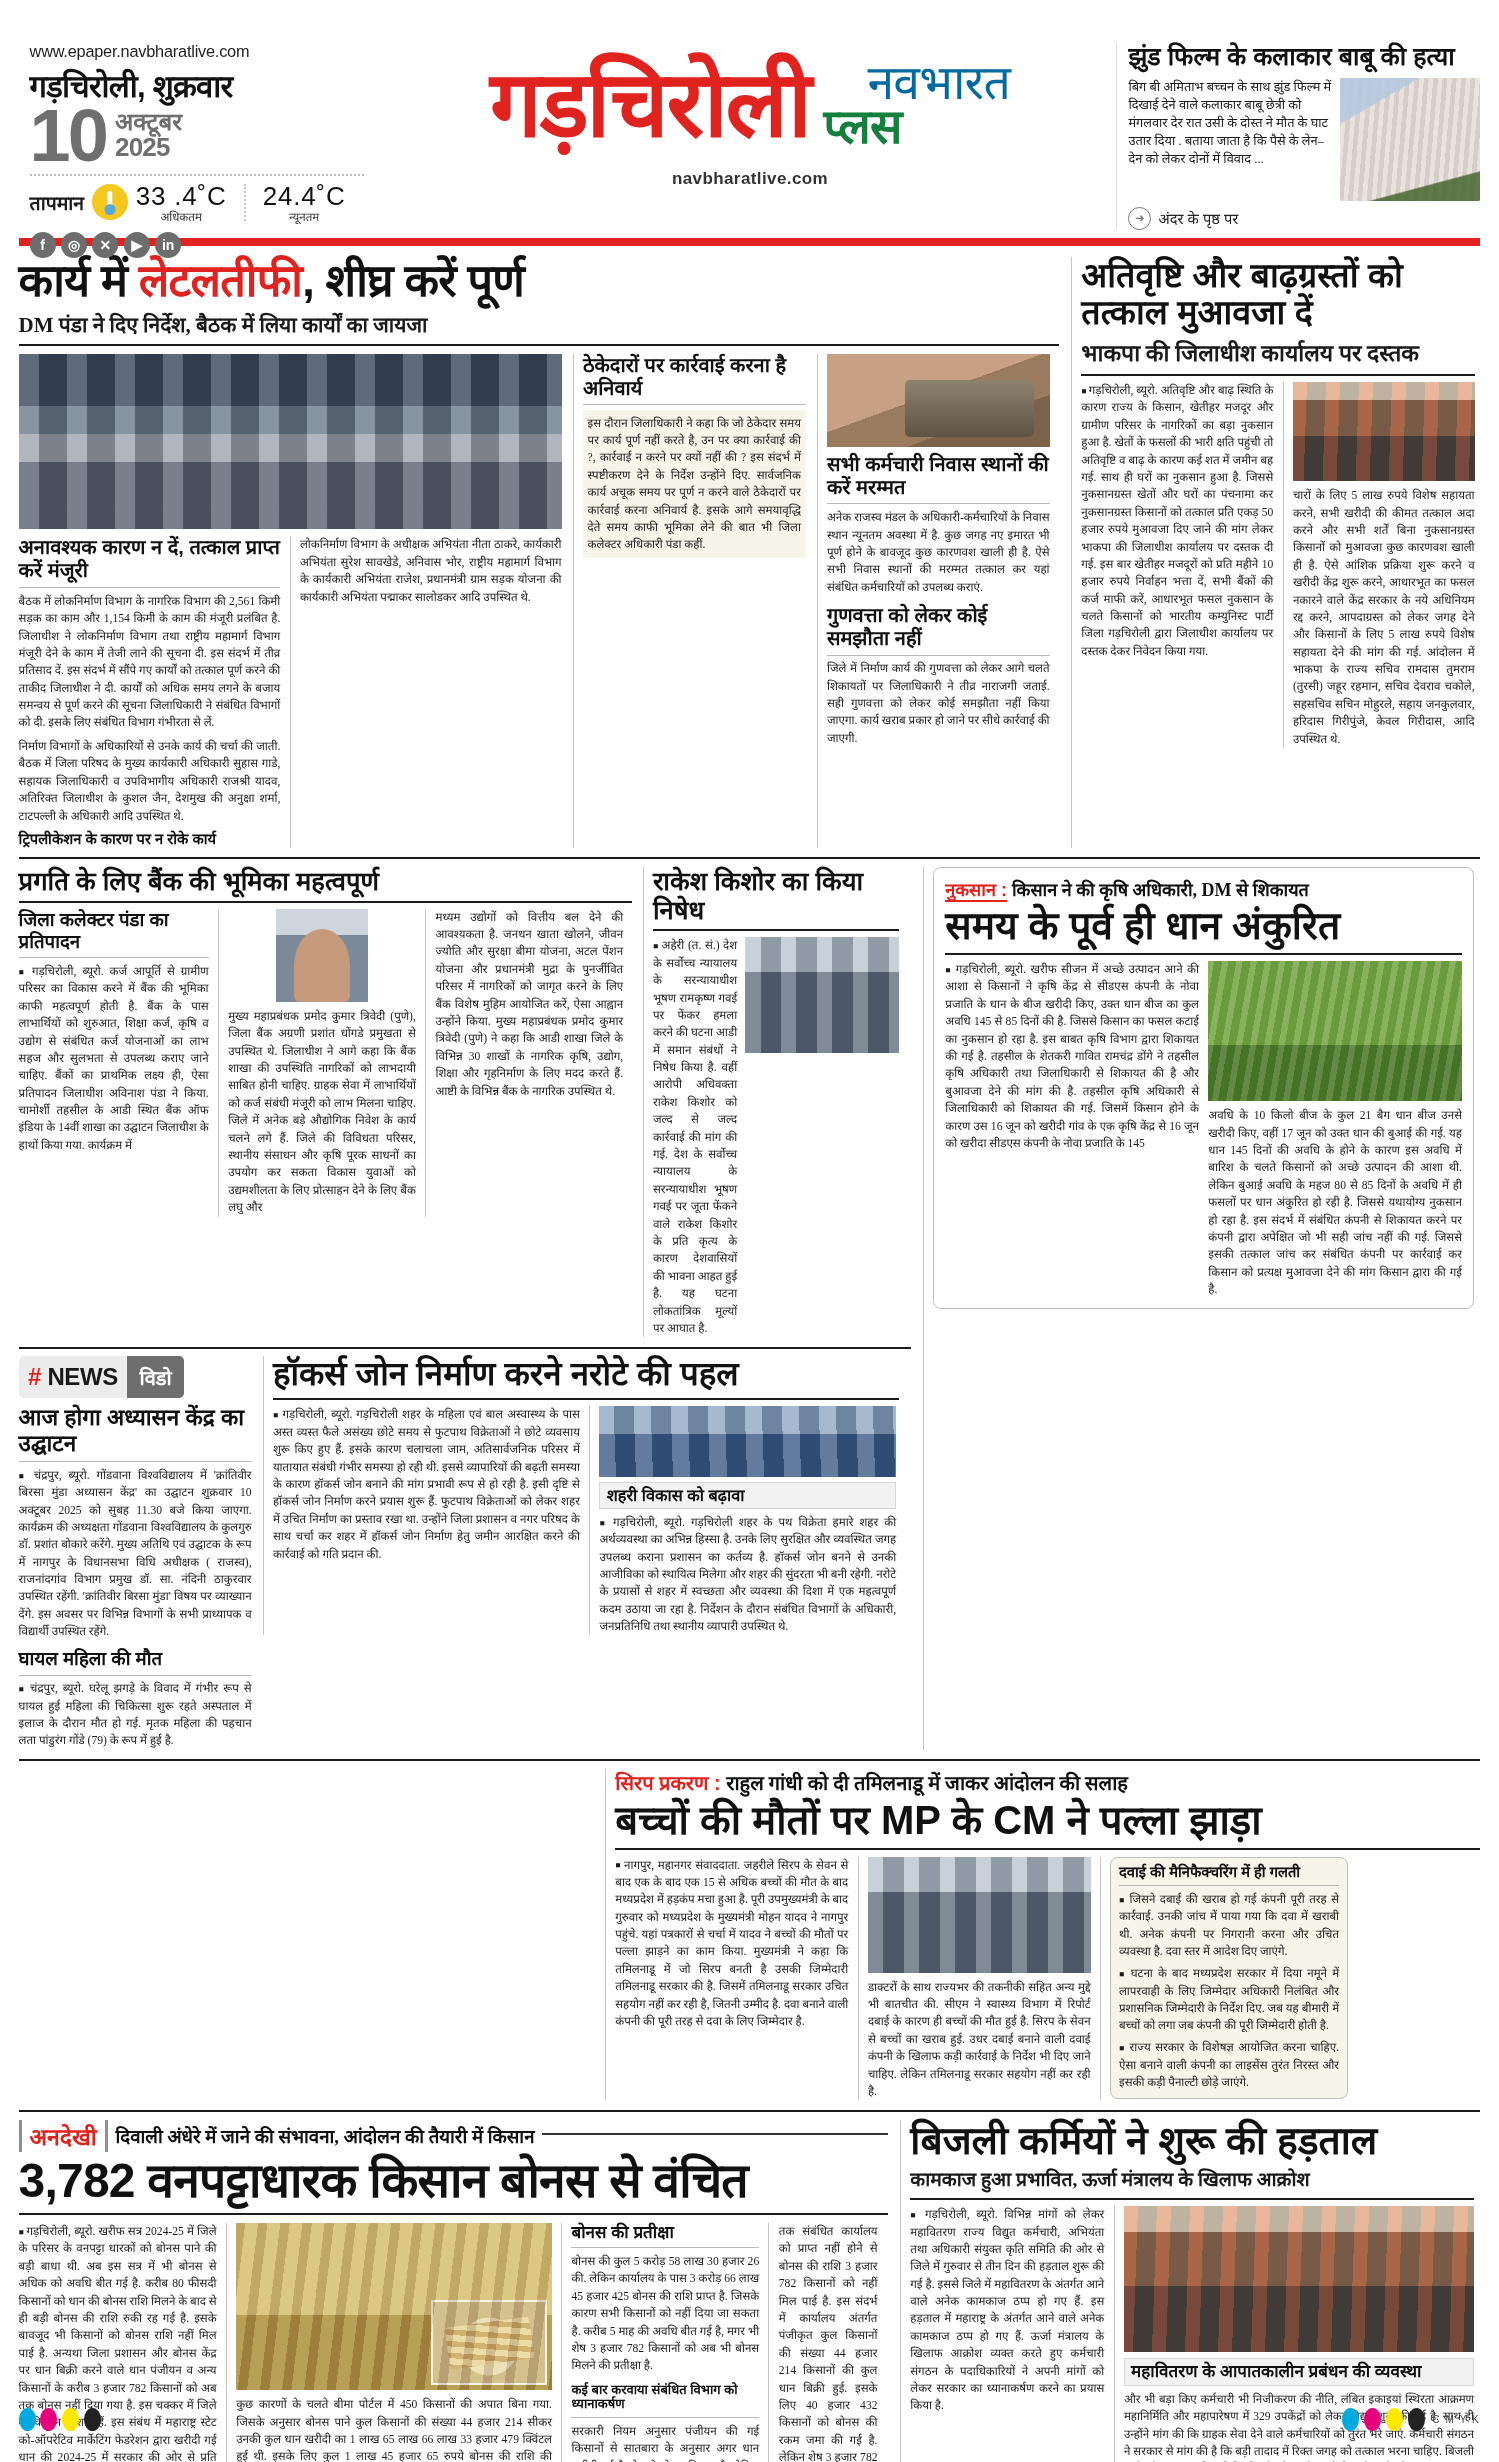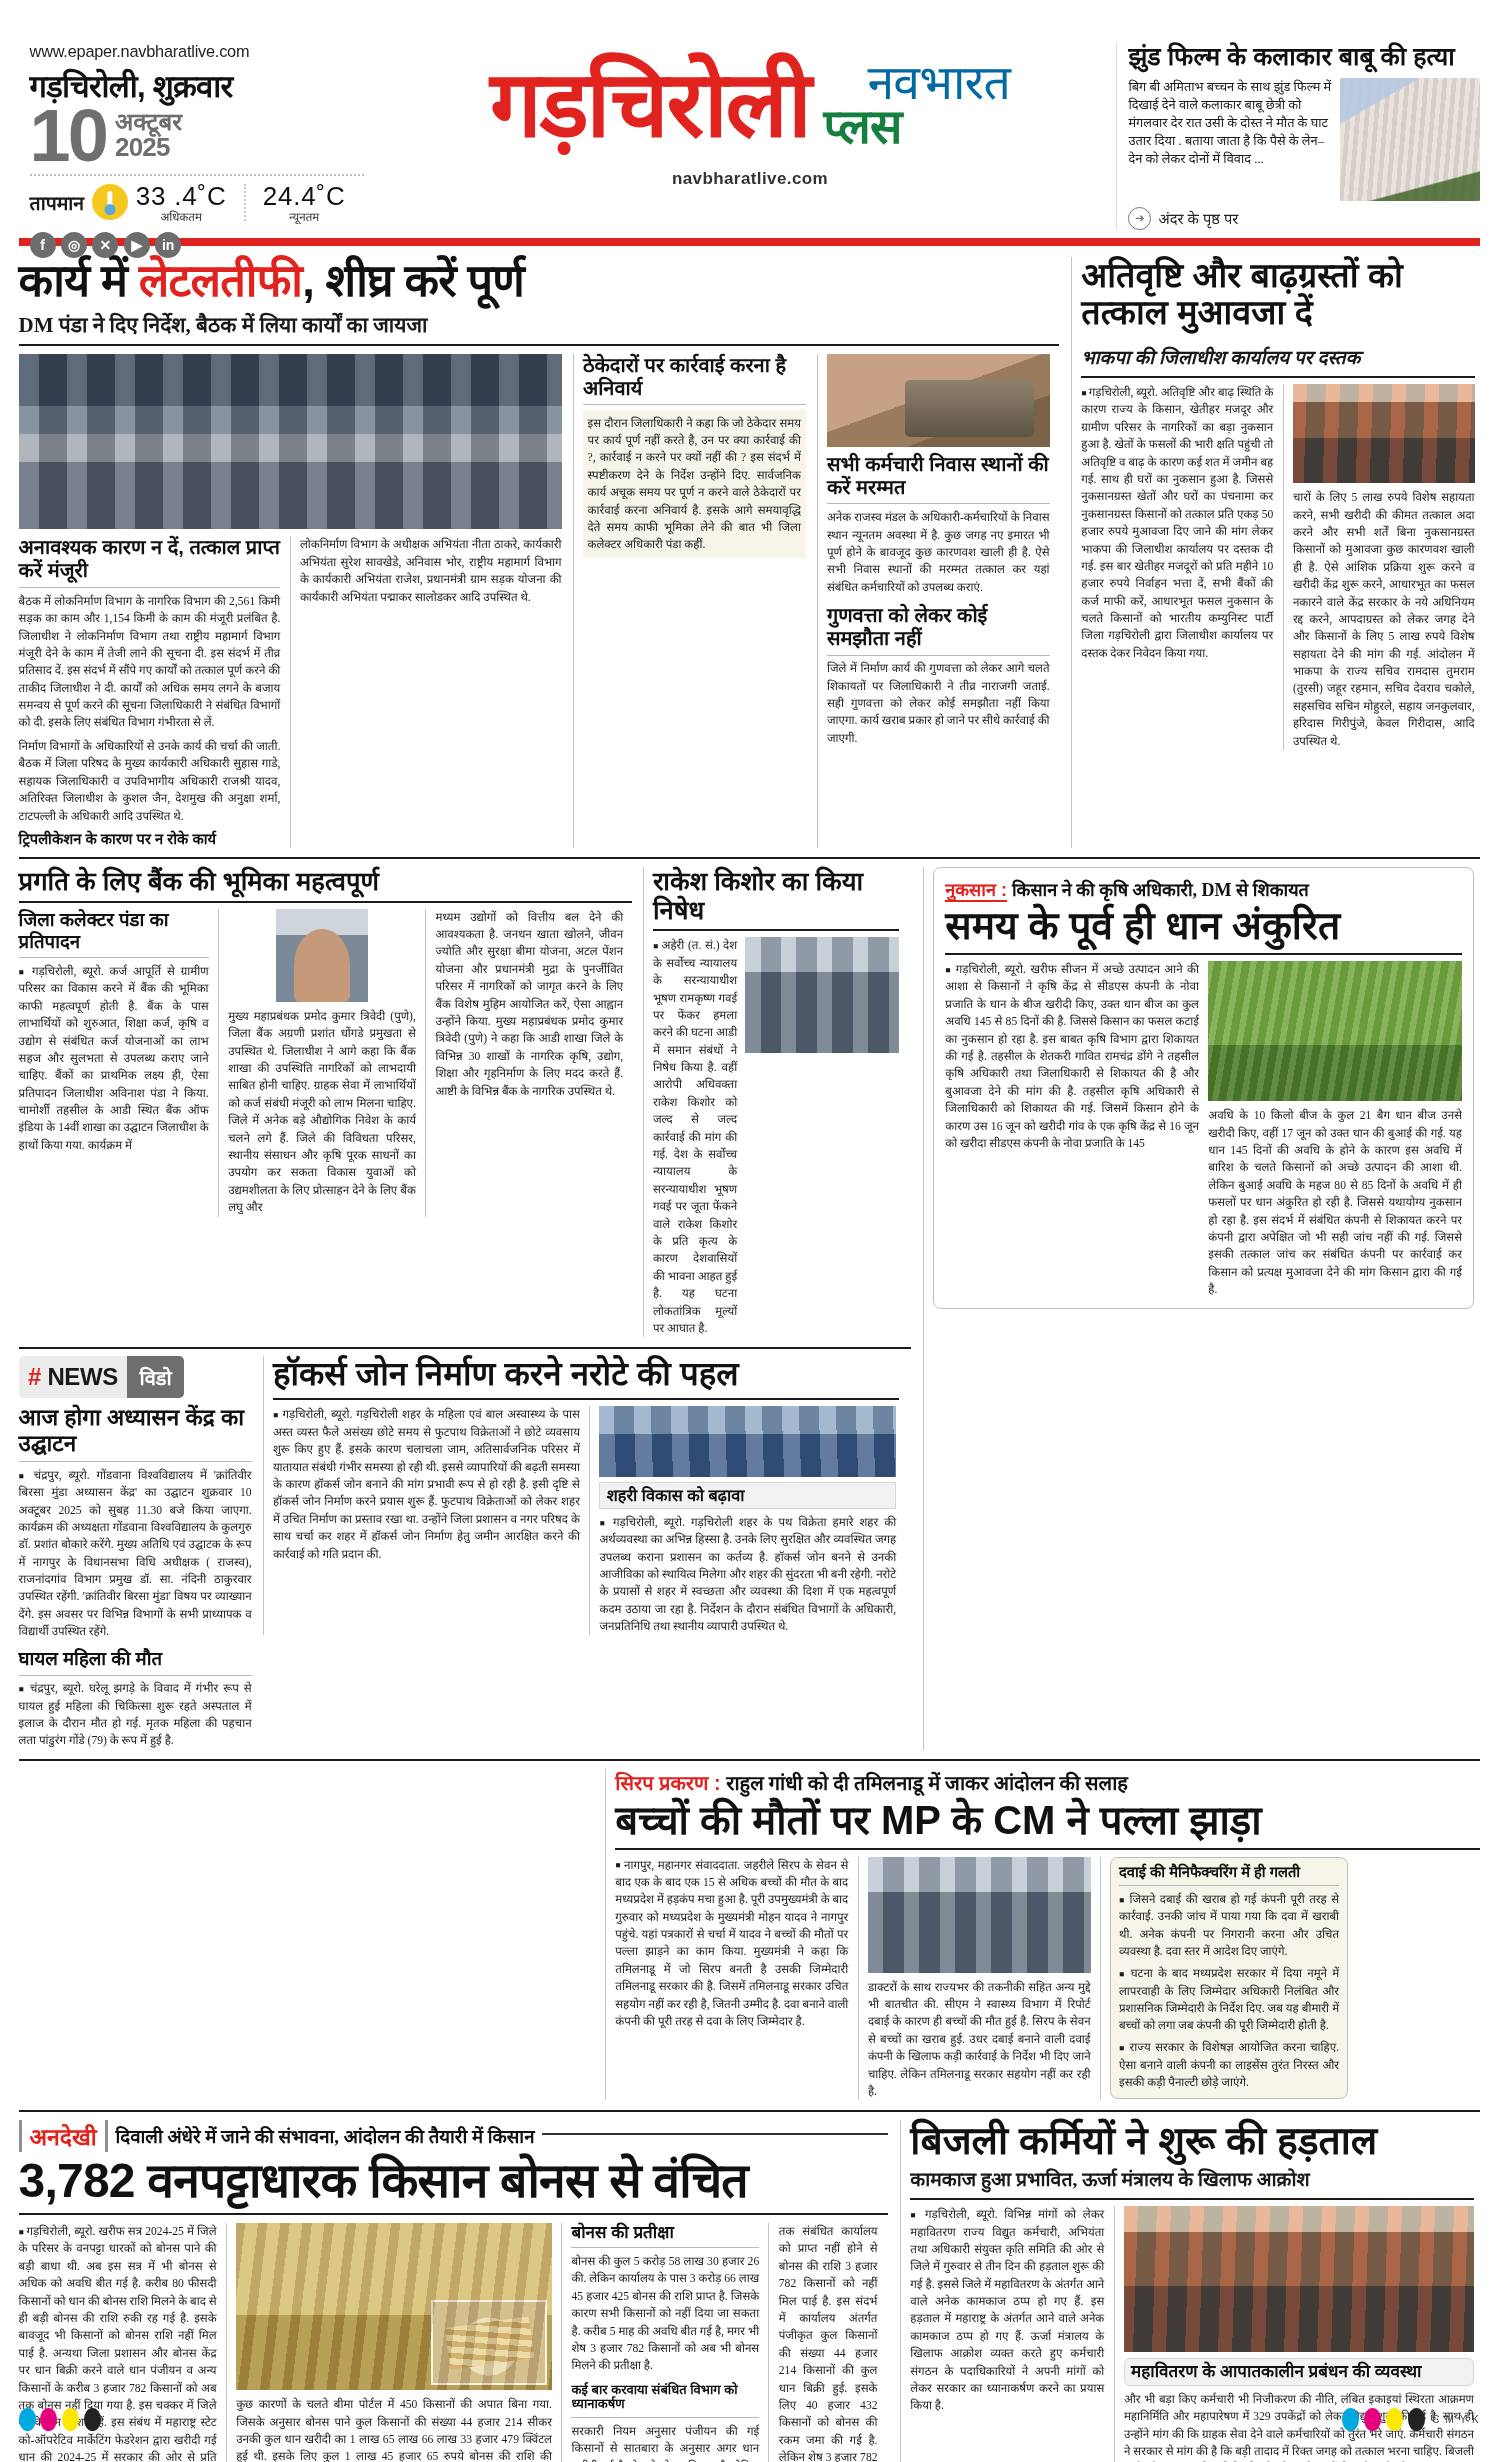--- a/index.html
+++ b/index.html
@@ -229,21 +229,21 @@
           <div class="body-txt">अनेक राजस्व मंडल के अधिकारी-कर्मचारियों के निवास स्थान न्यूनतम अवस्था में है. कुछ जगह नए इमारत भी पूर्ण होने के बावजूद कुछ कारणवश खाली ही है. ऐसे सभी निवास स्थानों की मरम्मत तत्काल कर यहां संबंधित कर्मचारियों को उपलब्ध कराएं.</div>
           <div class="hl-sm" style="margin-top:7.8px;">गुणवत्ता को लेकर कोई समझौता नहीं</div>
           <div class="hr-light" style="margin:4.7px 0;"></div>
           <div class="body-txt">जिले में निर्माण कार्य की गुणवत्ता को लेकर आगे चलते शिकायतों पर जिलाधिकारी ने तीव्र नाराजगी जताई. सही गुणवत्ता को लेकर कोई समझौता नहीं किया जाएगा. कार्य खराब प्रकार हो जाने पर सीधे कार्रवाई की जाएगी.</div>
         </div>
       </div>
     </div>
 
     <div class="colrule" style="width:404px;">
       <div class="hl-lg">अतिवृष्टि और बाढ़ग्रस्तों को तत्काल मुआवजा दें</div>
-      <div class="sub-md" style="font-size:19px;margin-top:13px;font-style:italic;">भाकपा की जिलाधीश कार्यालय पर दस्तक</div>
+      <div class="sub-md" style="font-size:23px;margin-top:5px;">भाकपा की जिलाधीश कार्यालय पर दस्तक</div>
       <div class="hr-dark" style="margin:6.2px 0 6.2px;"></div>
       <div style="display:flex; gap:9.3px;">
         <div style="width:192px;">
           <div class="body-txt hl-sq">गड़चिरोली, ब्यूरो. अतिवृष्टि और बाढ़ स्थिति के कारण राज्य के किसान, खेतीहर मजदूर और ग्रामीण परिसर के नागरिकों का बड़ा नुकसान हुआ है. खेतों के फसलों की भारी क्षति पहुंची तो अतिवृष्टि व बाढ़ के कारण कई शत में जमीन बह गई. साथ ही घरों का नुकसान हुआ है. जिससे नुकसानग्रस्त खेतों और घरों का पंचनामा कर नुकसानग्रस्त किसानों को तत्काल प्रति एकड़ 50 हजार रुपये मुआवजा दिए जाने की मांग लेकर भाकपा की जिलाधीश कार्यालय पर दस्तक दी गई. इस बार खेतीहर मजदूरों को प्रति महीने 10 हजार रुपये निर्वाहन भत्ता दें, सभी बैंकों की कर्ज माफी करें, आधारभूत फसल नुकसान के चलते किसानों को भारतीय कम्युनिस्ट पार्टी जिला गड़चिरोली द्वारा जिलाधीश कार्यालय पर दस्तक देकर निवेदन किया गया.</div>
         </div>
         <div class="colrule" style="width:192px;">
           <div class="photo ph-crowd" style="height:99px;margin-bottom:6.2px;"></div>
           <div class="body-txt">चारों के लिए 5 लाख रुपये विशेष सहायता करने, सभी खरीदी की कीमत तत्काल अदा करने और सभी शर्तें बिना नुकसानग्रस्त किसानों को मुआवजा कुछ कारणवश खाली ही है. ऐसे आंशिक प्रक्रिया शुरू करने व खरीदी केंद्र शुरू करने, आधारभूत का फसल नकारने वाले केंद्र सरकार के नये अधिनियम रद्द करने, आपदाग्रस्त को लेकर जगह देने और किसानों के लिए 5 लाख रुपये विशेष सहायता देने की मांग की गई. आंदोलन में भाकपा के राज्य सचिव रामदास तुमराम (तुरसी) जहूर रहमान, सचिव देवराव चकोले, सहसचिव सचिन मोहुरले, सहाय जनकुलवार, हरिदास गिरीपुंजे, केवल गिरीदास, आदि उपस्थित थे.</div>
         </div>
       </div>
@@ -422,21 +422,21 @@
     <div class="colrule" style="width:574px;">
       <div class="hl-lg" style="font-size:39px;">बिजली कर्मियों ने शुरू की हड़ताल</div>
       <div class="sub-md" style="font-size:19.4px;margin-top:3.1px;">कामकाज हुआ प्रभावित, ऊर्जा मंत्रालय के खिलाफ आक्रोश</div>
       <div class="hr-dark" style="margin:6.2px 0 6.2px;"></div>
       <div style="display:flex; gap:9.3px;">
         <div style="width:194px;">
           <div class="body-txt hl-sq">गड़चिरोली, ब्यूरो. विभिन्न मांगों को लेकर महावितरण राज्य विद्युत कर्मचारी, अभियंता तथा अधिकारी संयुक्त कृति समिति की ओर से जिले में गुरुवार से तीन दिन की हड़ताल शुरू की गई है. इससे जिले में महावितरण के अंतर्गत आने वाले अनेक कामकाज ठप्प हो गए हैं. इस हड़ताल में महाराष्ट्र के अंतर्गत आने वाले अनेक कामकाज ठप्प हो गए हैं. ऊर्जा मंत्रालय के खिलाफ आक्रोश व्यक्त करते हुए कर्मचारी संगठन के पदाधिकारियों ने अपनी मांगों को लेकर सरकार का ध्यानाकर्षण करने का प्रयास किया है.</div>
         </div>
         <div class="colrule" style="flex:1;">
           <div class="photo ph-crowd" style="height:146px;margin-bottom:6.2px;"></div>
-          <div class="greybox" style="padding:3.1px 6.2px;margin-bottom:4.7px;border-radius:6px;">
+          <div class="greybox" style="padding:3.1px 6.2px;margin-bottom:4.7px;">
             <div class="hl-sm" style="font-size:17px;">महावितरण के आपातकालीन प्रबंधन की व्यवस्था</div>
           </div>
           <div class="body-txt">और भी बड़ा किए कर्मचारी भी निजीकरण की नीति, लंबित इकाइयां स्थिरता आक्रमण महानिर्मिति और महापारेषण में 329 उपकेंद्रों को लेकर विद्युत शुरू की गई है. साथ ही उन्होंने मांग की कि ग्राहक सेवा देने वाले कर्मचारियों को तुरंत भरे जाएं. कर्मचारी संगठन ने सरकार से मांग की है कि बड़ी तादाद में रिक्त जगह को तत्काल भरना चाहिए. बिजली कर्मचारी संयुक्त कृति समिति की ओर से आंदोलन में बिजली कर्मचारी संयुक्त प्रमुखता से उपस्थित थे.</div>
         </div>
       </div>
     </div>
   </div>
 
   <div class="footer-row">
     <div class="cmyk">

